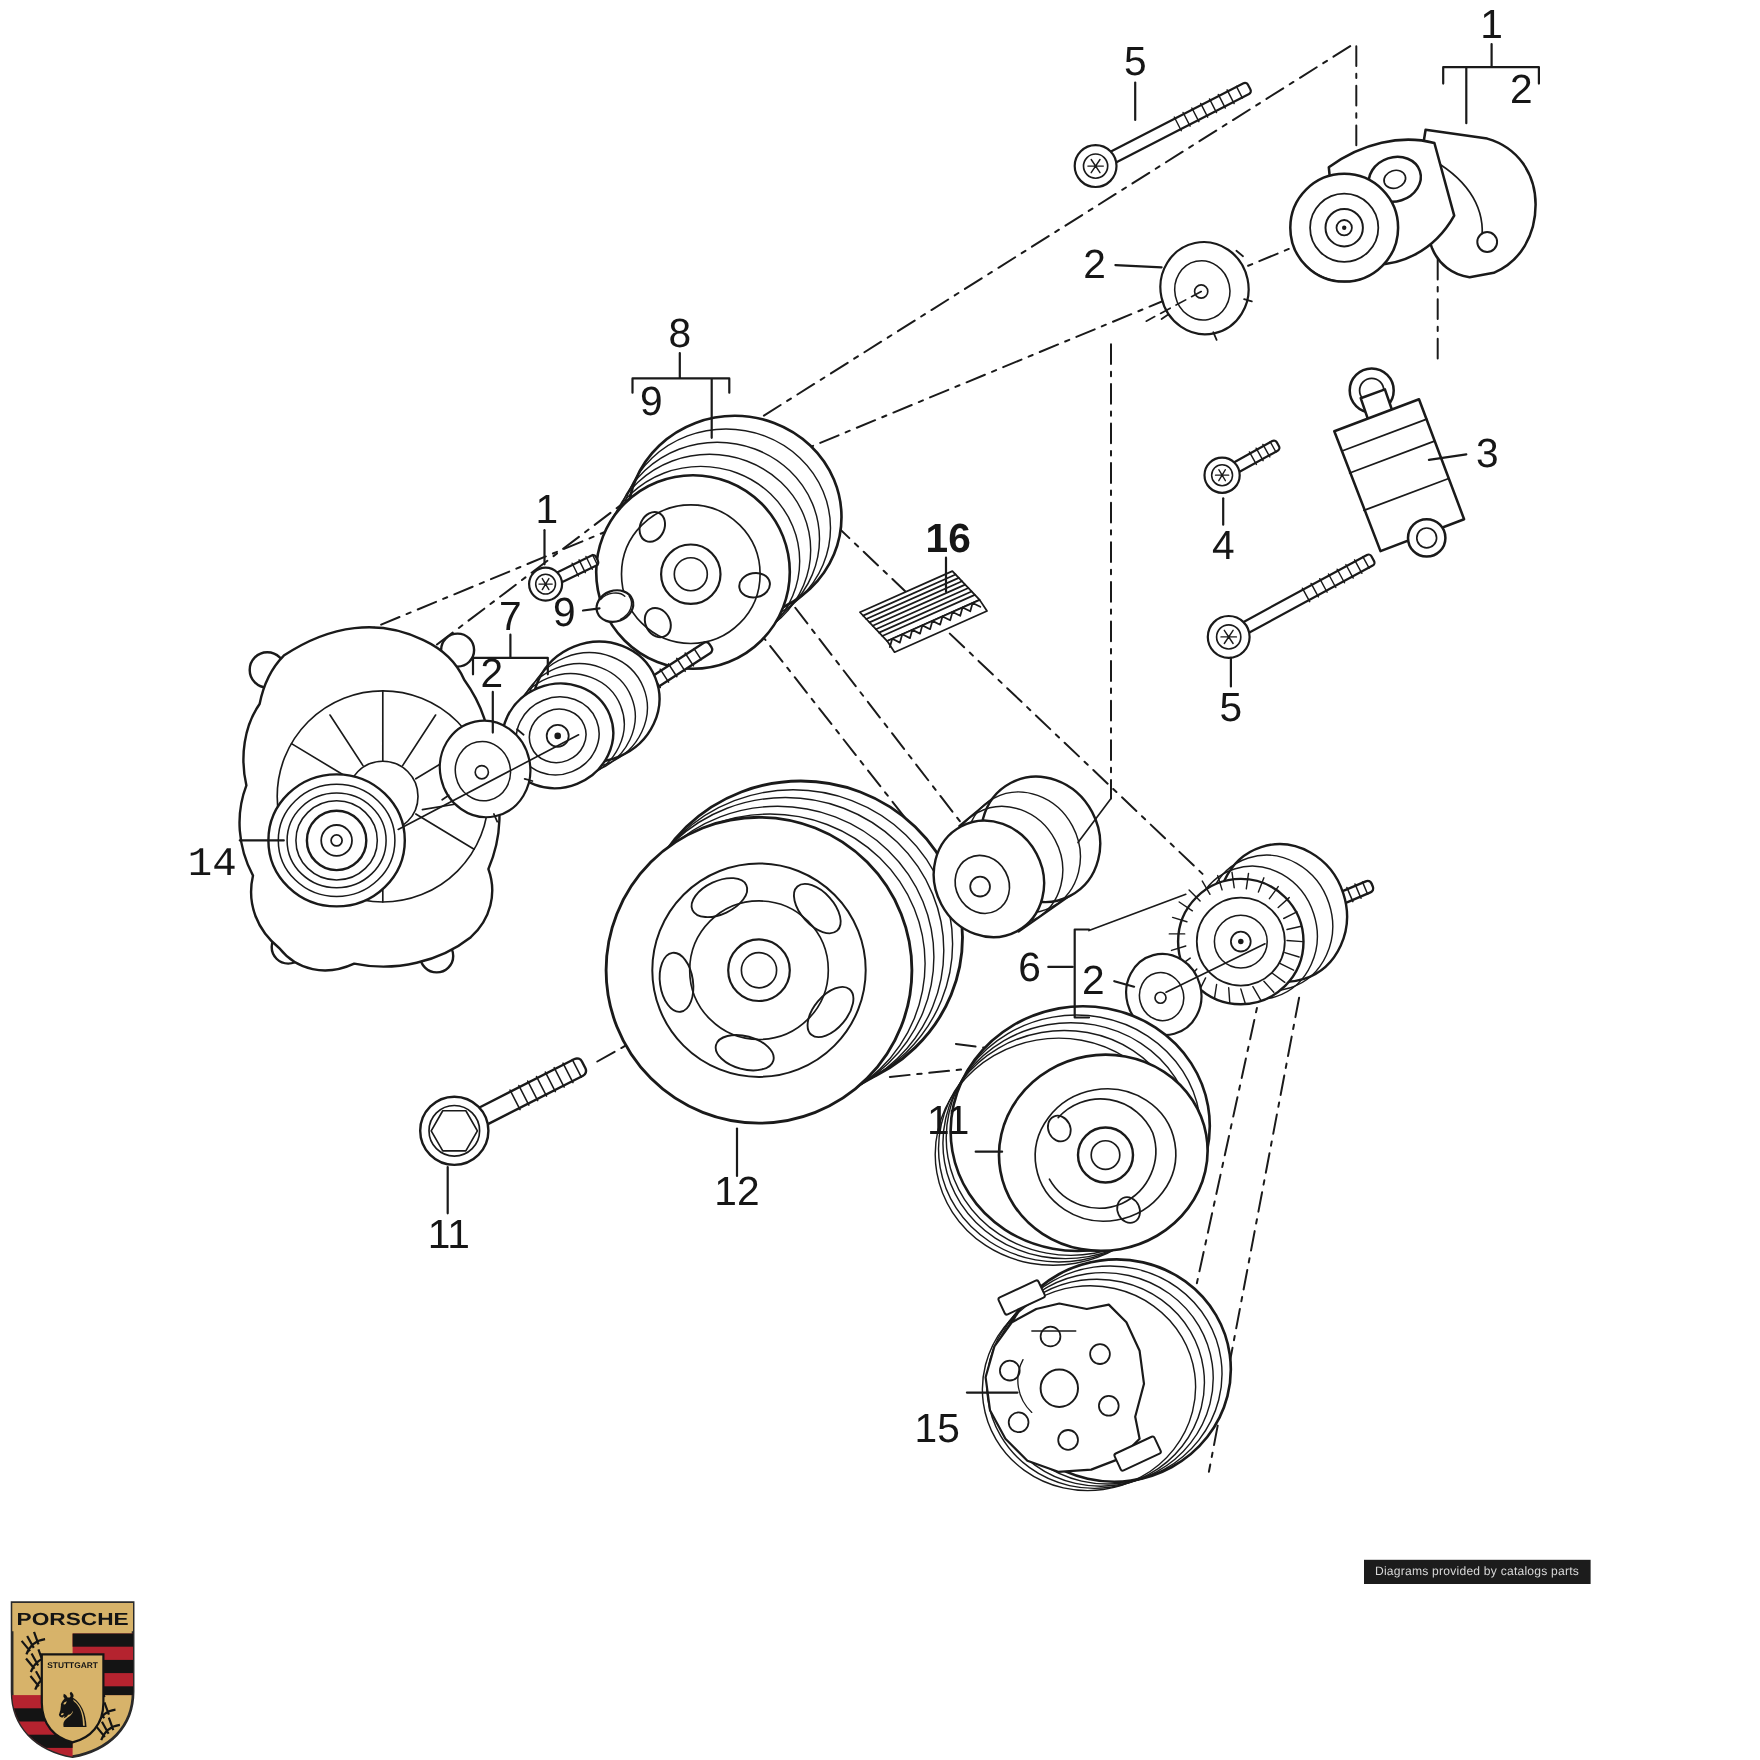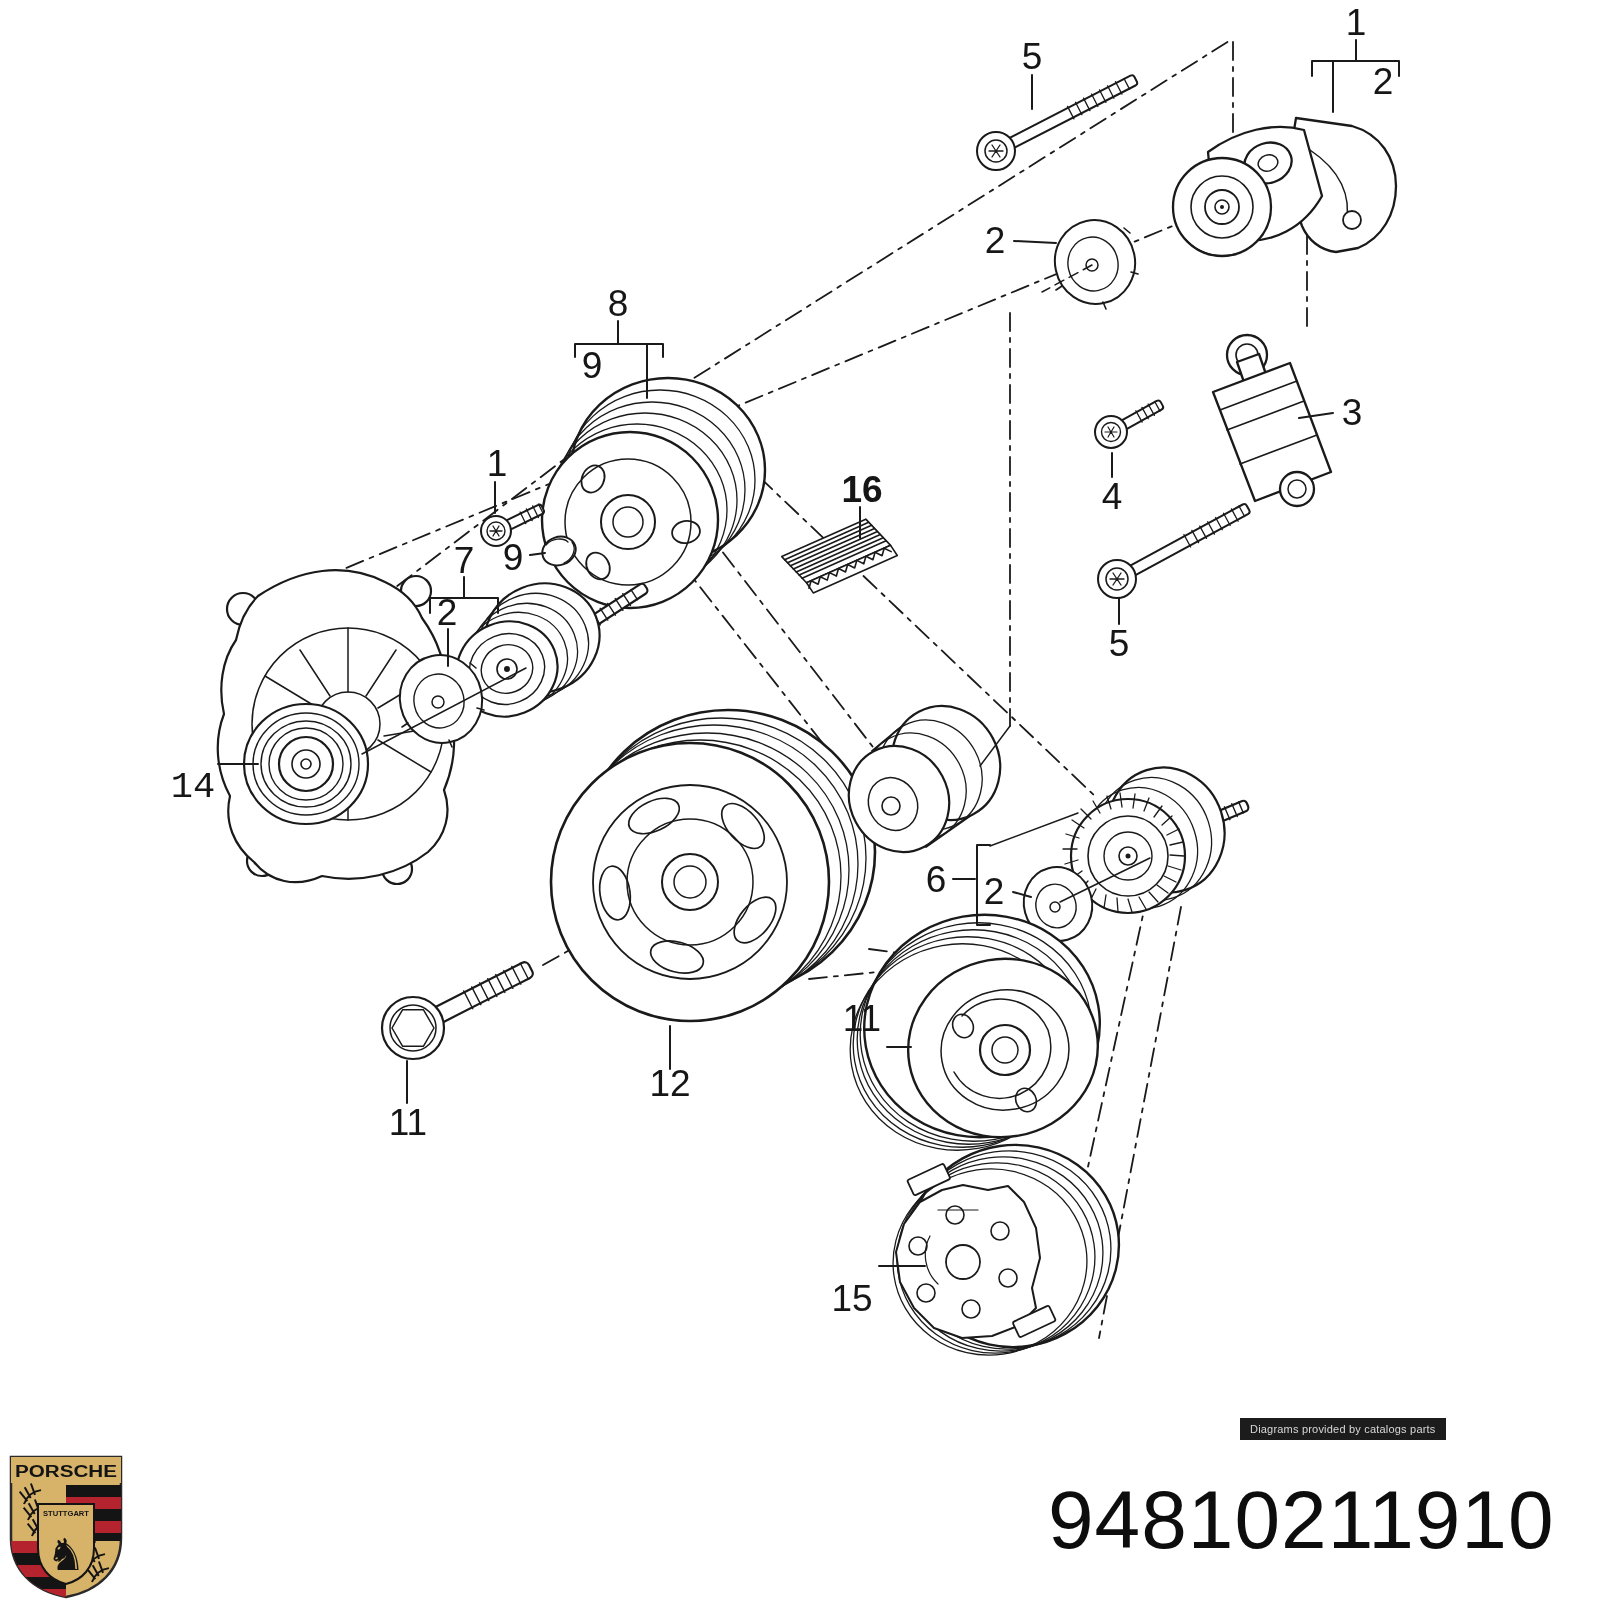--- a/index.html
+++ b/index.html
@@ -391,15 +391,14 @@
     </g>
     <text x="60" y="25" text-anchor="middle" font-size="16" font-weight="bold" fill="#141414" textLength="102" lengthAdjust="spacingAndGlyphs">PORSCHE</text>
     <path d="M32,52 L88,52 L88,96 C88,116 76,128 60,132 C44,128 32,116 32,96 Z" fill="#d7b36a" stroke="#141414" stroke-width="2"></path>
     <text x="60" y="64" text-anchor="middle" font-size="7.5" font-weight="bold" fill="#141414" textLength="46" lengthAdjust="spacingAndGlyphs">STUTTGART</text>
     <text x="60" y="118" text-anchor="middle" font-size="44" fill="#141414">♞</text>
   </svg>
 </div>
 
 <div id="watermark">Diagrams provided by catalogs parts</div>
 
-<div id="part-number">94810211910</div>
 
 </div>
 
 </body></html>

